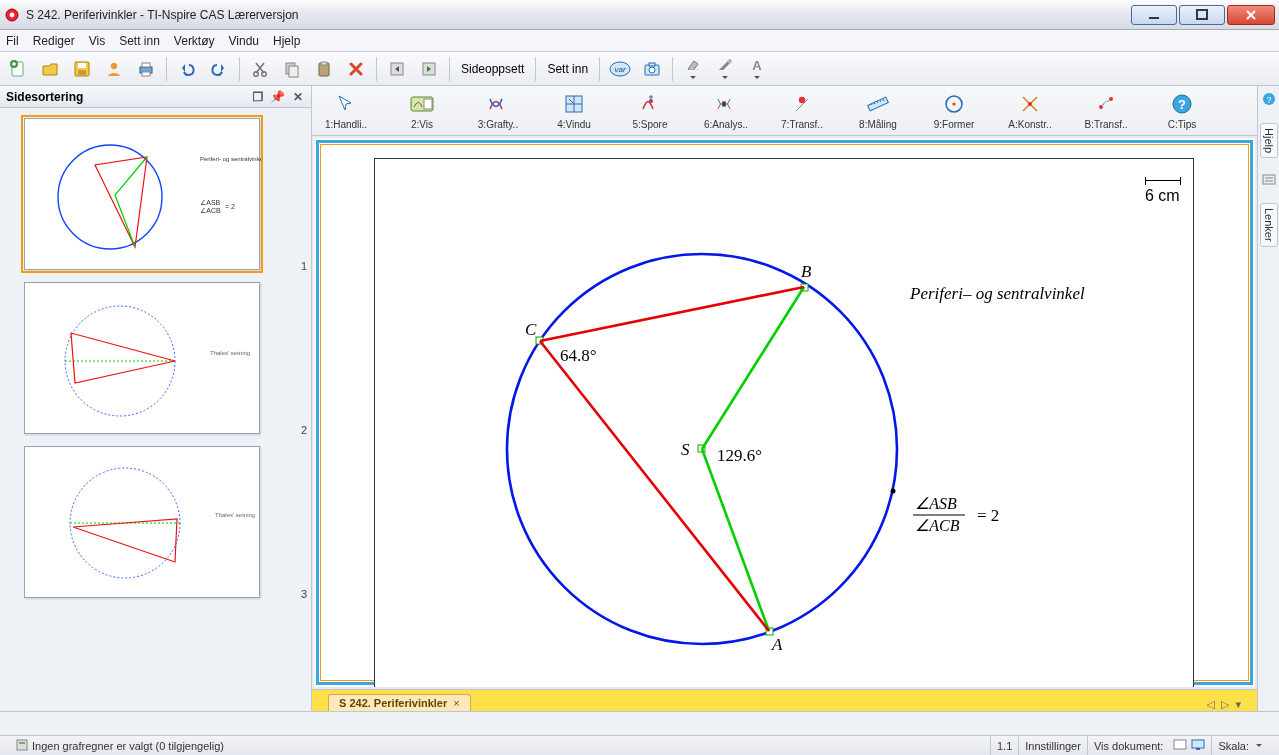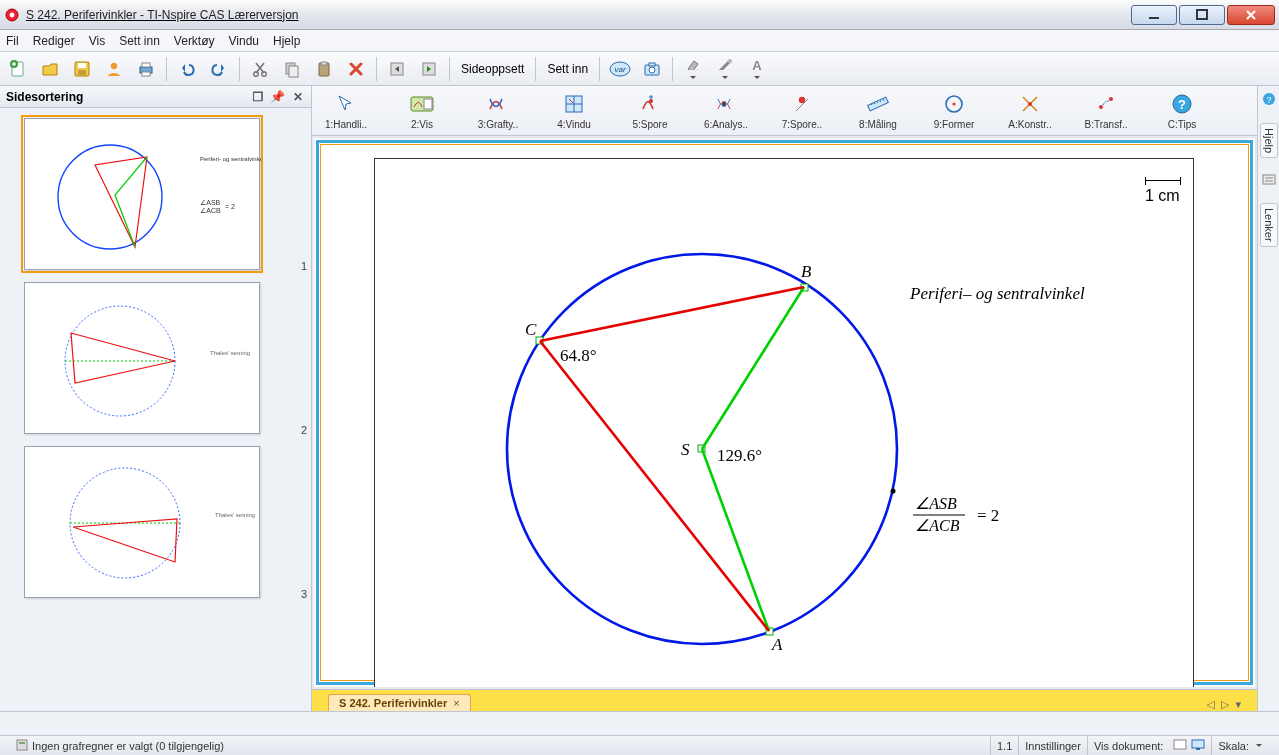--- a/index.html
+++ b/index.html
@@ -1,19 +1,19 @@
 <!DOCTYPE html>
 <html><head>
 <meta charset="utf-8">
 <style>
 * { box-sizing: border-box; margin: 0; padding: 0; font-family: "Segoe UI", Tahoma, sans-serif; }
 body { width: 1279px; height: 755px; background: #f0f0f0; overflow: hidden; font-size: 12px; }
 
 
-.titlebar { height: 30px; background: linear-gradient(#fcfcfc,#e6e8ee 45%,#d7dbe5); display:flex; align-items:center; padding:0 4px; border-bottom:1px solid #aaa;text-decoration:underline; }
+.titlebar { height: 30px; background: linear-gradient(#fcfcfc,#e6e8ee 45%,#d7dbe5); display:flex; align-items:center; padding:0 4px; border-bottom:1px solid #aaa; }
 .titlebar .app-icon { width:16px; height:16px; margin-right:6px; }
 .titlebar .title { flex:0 0 auto; color:#222; }
 .titlebar .spacer { flex:1; }
 .winbtn { width:46px; height:20px; margin-left:2px; border:1px solid #4f6a8f; border-radius:3px; display:flex; align-items:center; justify-content:center; background:linear-gradient(#eaf2fb,#c7d8ef); }
 .winbtn.close { background:linear-gradient(#f08a7f,#d9472f); border-color:#a02a1a; color:#fff; width:48px; }
 .winbtn svg { display:block; }
 
 
 .menubar { height:22px; background:#f4f6fb; border-bottom:1px solid #c9cfda; display:flex; align-items:center; padding:0 6px; gap:14px; }
 .menubar span { color:#222; cursor:default; }
@@ -371,21 +371,21 @@
           </span>
           <span>6:Analys..</span>
         </div>
       <div class="tooltab">
           <span class="ticon">
             <svg width="22" height="22">
               <circle cx="11" cy="7" r="3.2" fill="#d33"></circle>
               <path d="M5 18l12-12" stroke="#888"></path>
             </svg>
           </span>
-          <span>7:Spore..</span>
+          <span>7:Transf..</span>
         </div>
       <div class="tooltab">
           <span class="ticon">
             <svg width="24" height="22">
               <rect x="2" y="8" width="20" height="6" transform="rotate(-25 12 11)" fill="#cfe7fb" stroke="#2a6db0"></rect>
               <path d="M5 10l1 2M8 9l1 2M11 8l1 2M14 7l1 2M17 6l1 2" stroke="#2a6db0"></path>
             </svg>
           </span>
           <span>8:Måling</span>
         </div>
@@ -427,21 +427,21 @@
           <span>C:Tips</span>
         </div>
     </div>
 
     <div class="canvas-area">
       <div class="canvas-frame"></div>
       <div class="canvas-frame2"></div>
       <div class="page">
         <div class="scale-mark">
           <span class="bar"></span>
-          <span>1 cm</span>
+          <span>6 cm</span>
         </div>
         <svg width="820" height="560" viewBox="0 0 820 560">
 
           <circle cx="327" cy="290" r="195" fill="none" stroke="#0018e8" stroke-width="2.6"></circle>
 
           <rect x="323" y="286" width="7" height="7" fill="#fff" stroke="#0a0"></rect>
 
           <rect x="391" y="469" width="7" height="7" fill="#fff" stroke="#0a0"></rect>
 
           <rect x="426" y="125" width="7" height="7" fill="#fff" stroke="#0a0"></rect>

